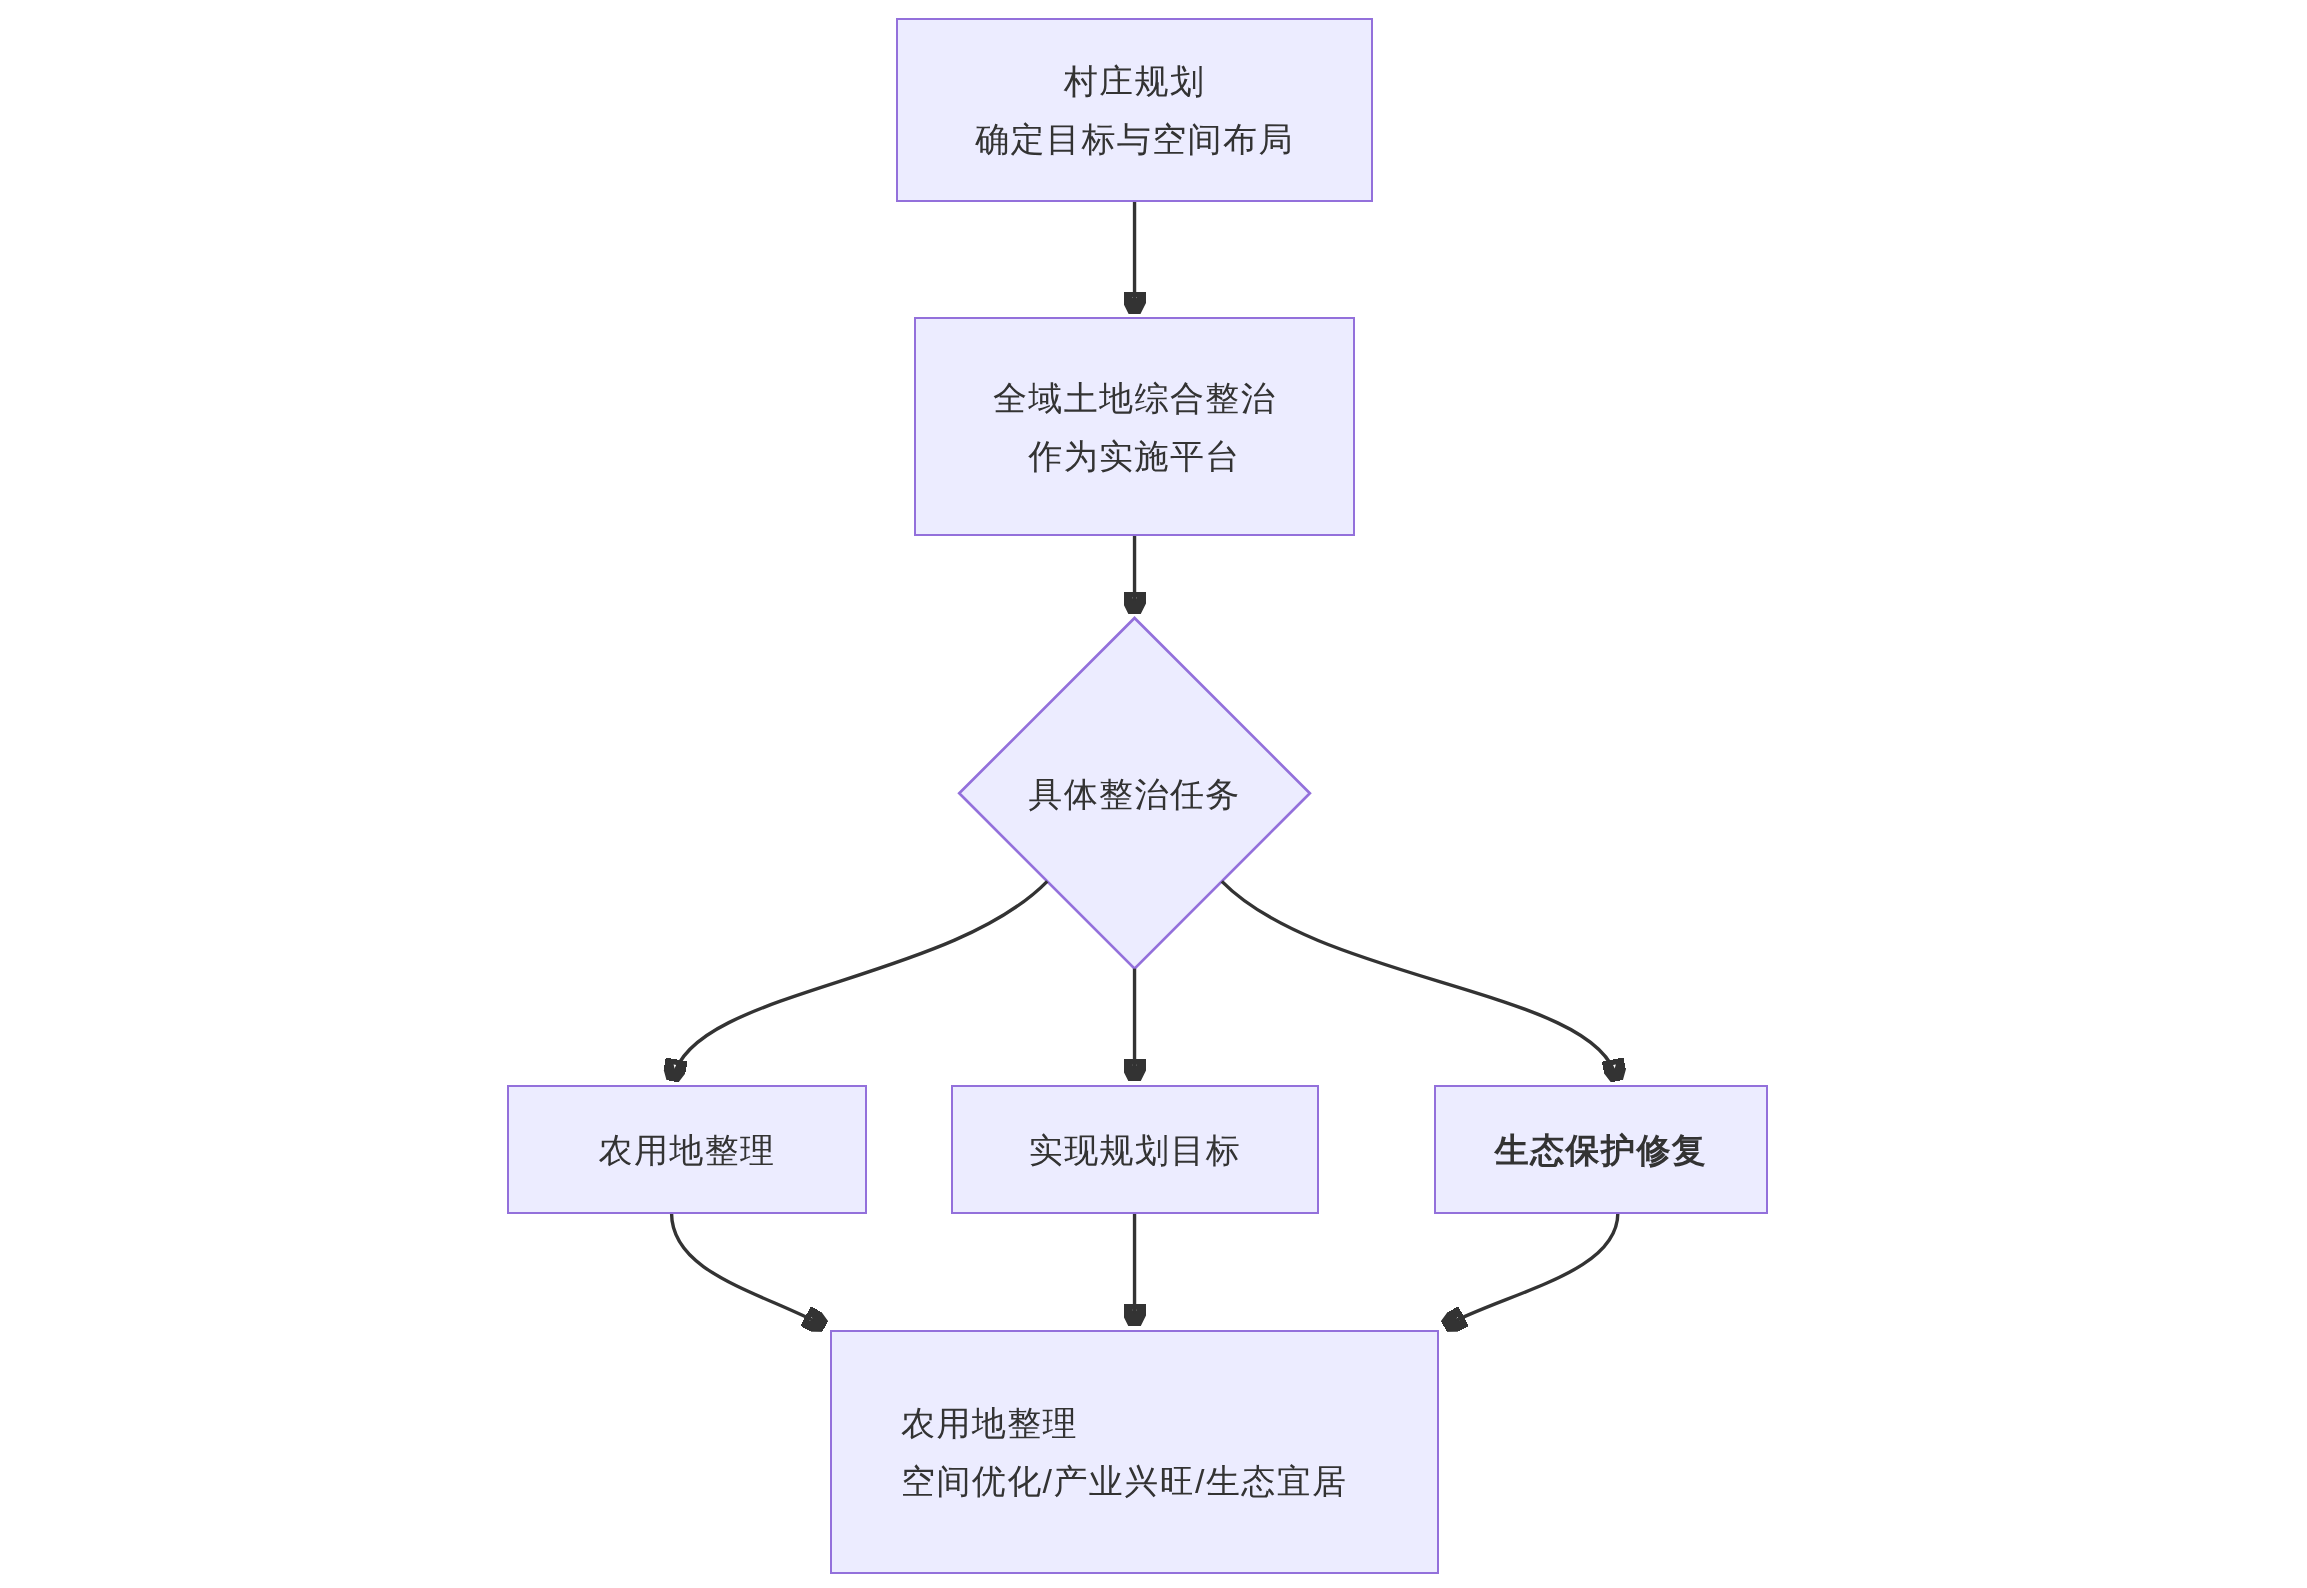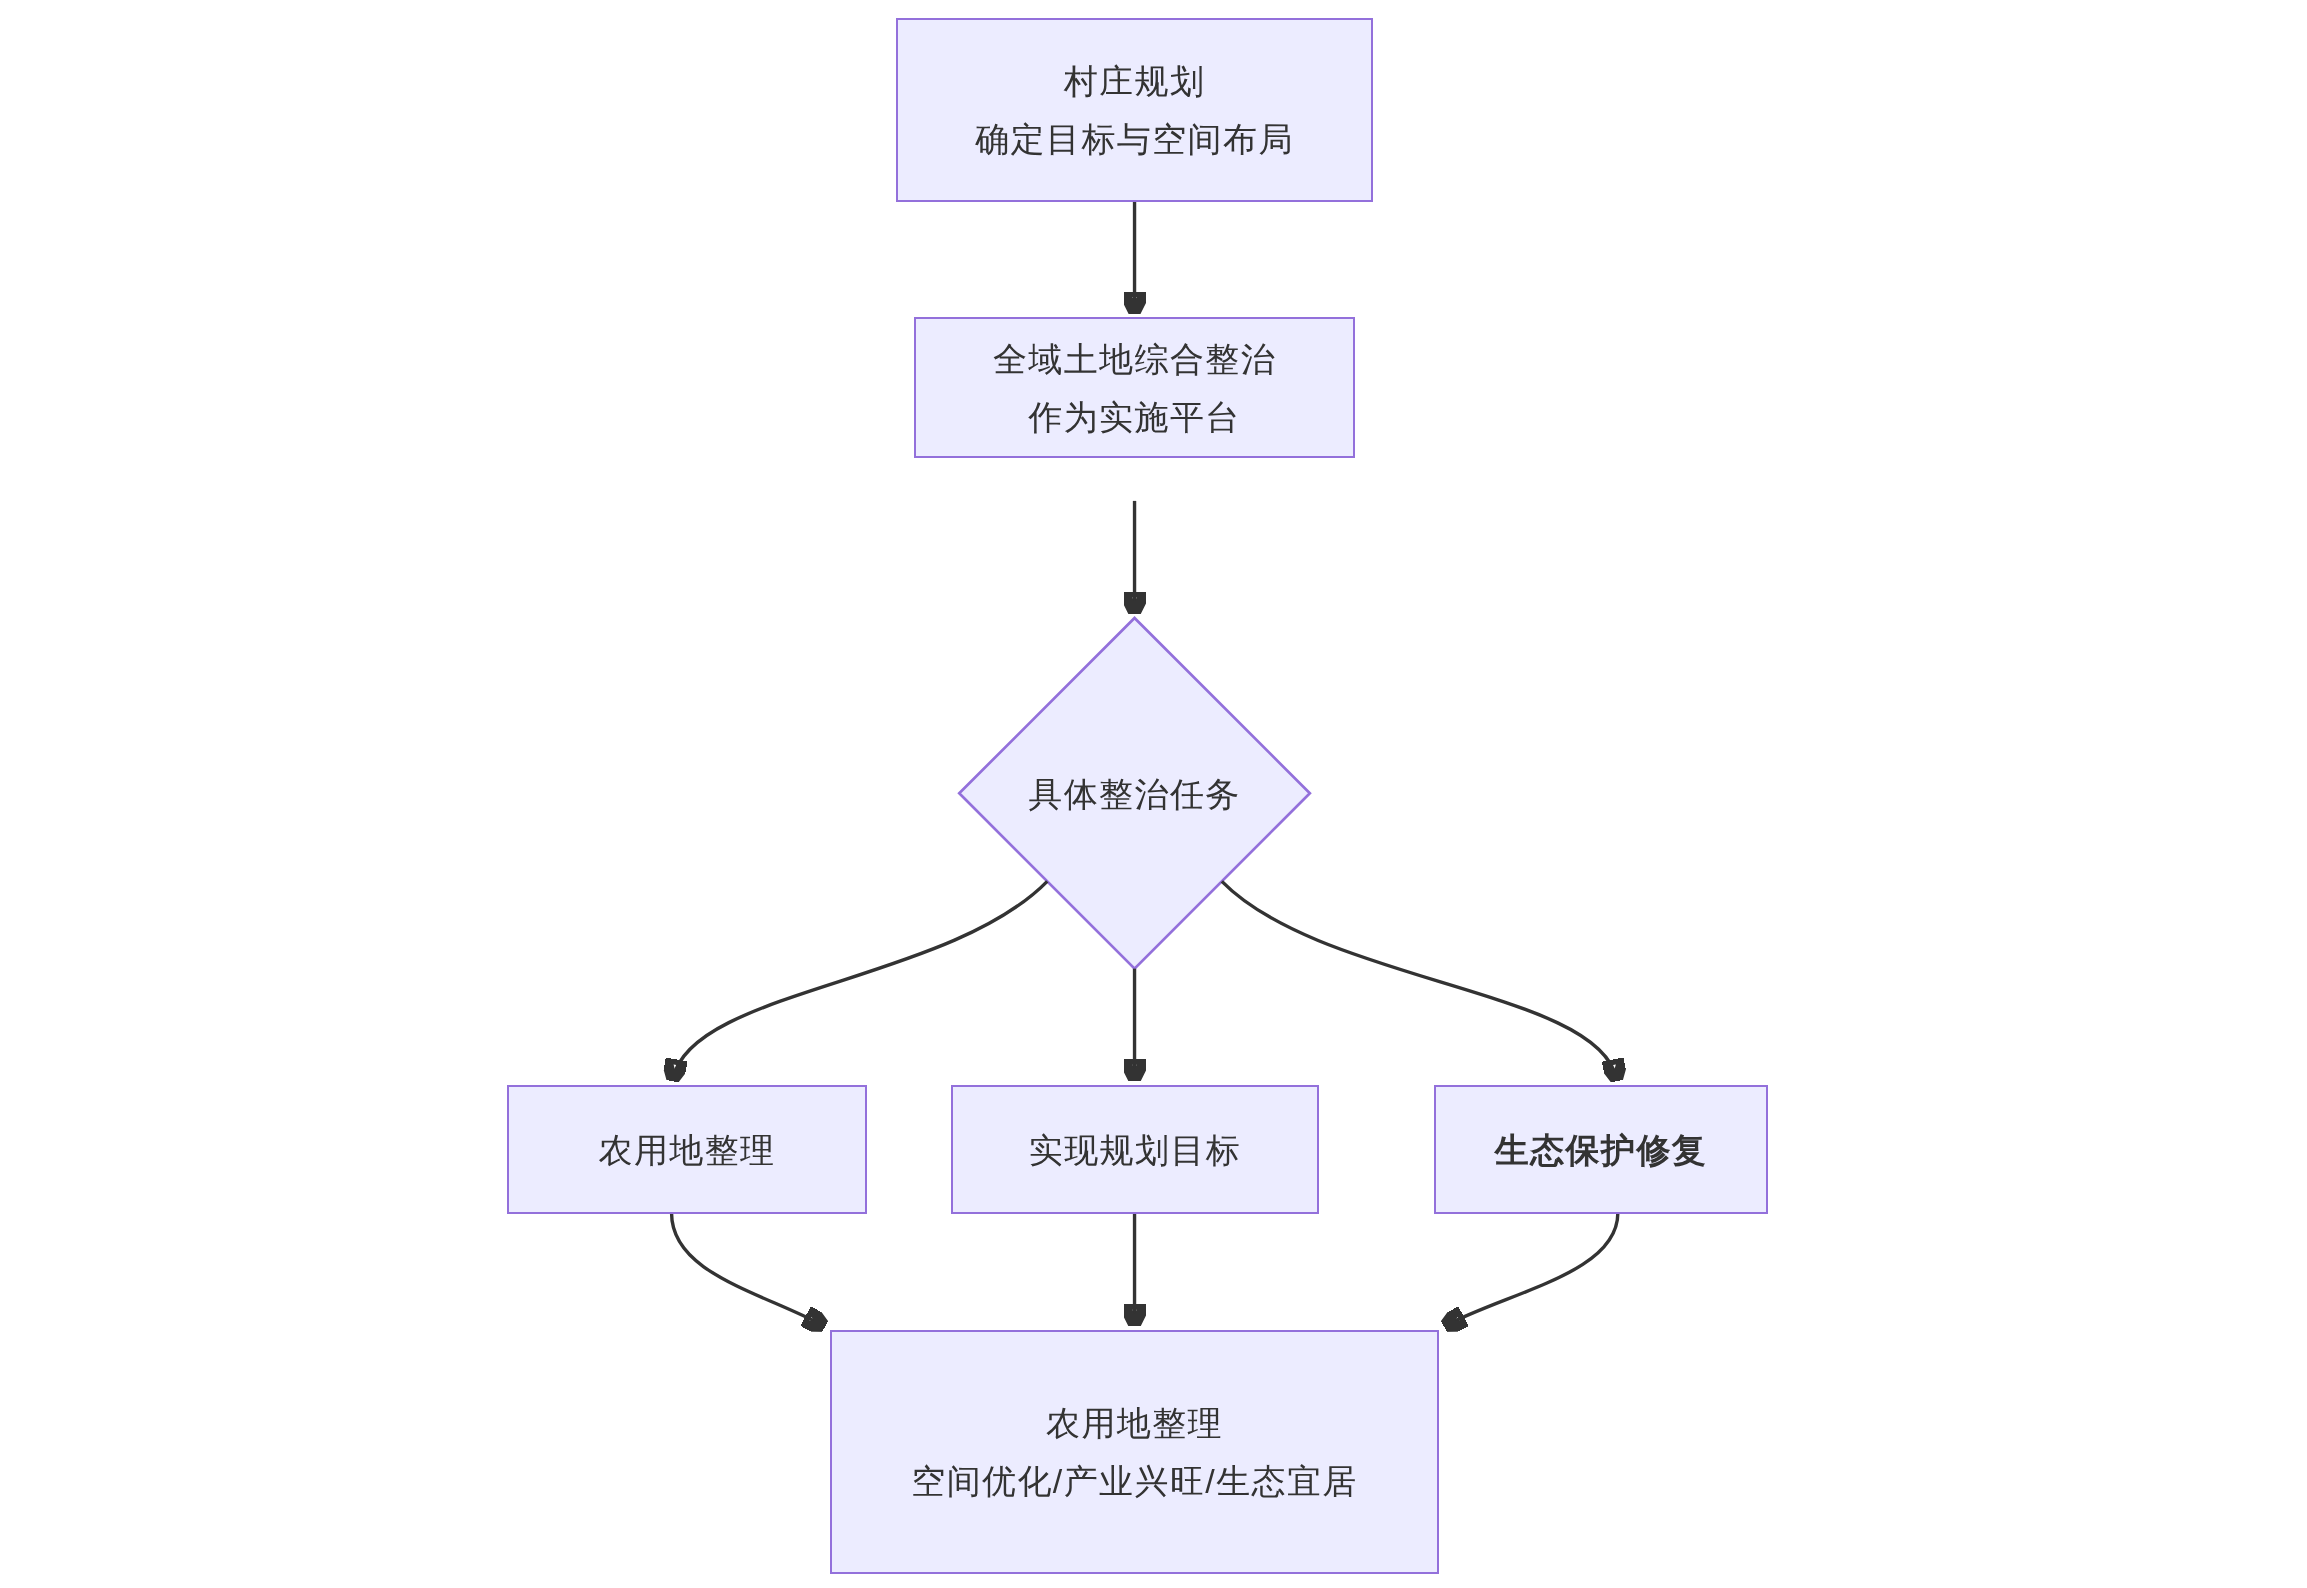--- a/index.html
+++ b/index.html
@@ -21,21 +21,20 @@
   .edges path{stroke:var(--edge);stroke-width:5;fill:none;}
   .edges polygon.diamond{fill:var(--node-fill);stroke:var(--node-border);stroke-width:4;}
   .node{
     position:absolute;
     box-sizing:border-box;
     background:var(--node-fill);
     border:2.7px solid var(--node-border);
     display:flex;flex-direction:column;align-items:center;justify-content:center;
     color:var(--text);
     font-size:34px;line-height:58px;letter-spacing:1.4px;
-    text-align:center;
   }
   .diamond-label{
     position:absolute;
     display:flex;align-items:center;justify-content:center;
     color:var(--text);
     font-size:34px;line-height:58px;letter-spacing:1.4px;
     text-align:left;
     background:transparent;border:none;
   }
   .label-line{white-space:nowrap;}
@@ -66,21 +65,21 @@
     <path d="M992,1792 C992,1880 1120,1908 1216,1958" marker-end="url(#arrowhead)"></path>
     <path d="M1676,1792 L1676,1956" marker-end="url(#arrowhead)"></path>
     <path d="M2390,1792 C2390,1880 2232,1908 2136,1958" marker-end="url(#arrowhead)"></path>
   </svg>
 
   <div class="node" style="left:896px;top:17.6px;width:477px;height:184px;">
     <div class="label-line">村庄规划</div>
     <div class="label-line">确定目标与空间布局</div>
   </div>
 
-  <div class="node" style="left:914px;top:317px;width:441px;height:141px;">
+  <div class="node" style="left:914px;top:317px;width:441px;height:219px;">
     <div class="label-line">全域土地综合整治</div>
     <div class="label-line">作为实施平台</div>
   </div>
 
   <div class="diamond-label" style="left:959px;top:765px;width:351px;height:57px;">具体整治任务</div>
 
   <div class="node" style="left:507px;top:1085px;width:360px;height:129px;">农用地整理</div>
 
   <div class="node" style="left:951px;top:1085px;width:368px;height:129px;">实现规划目标</div>
 

